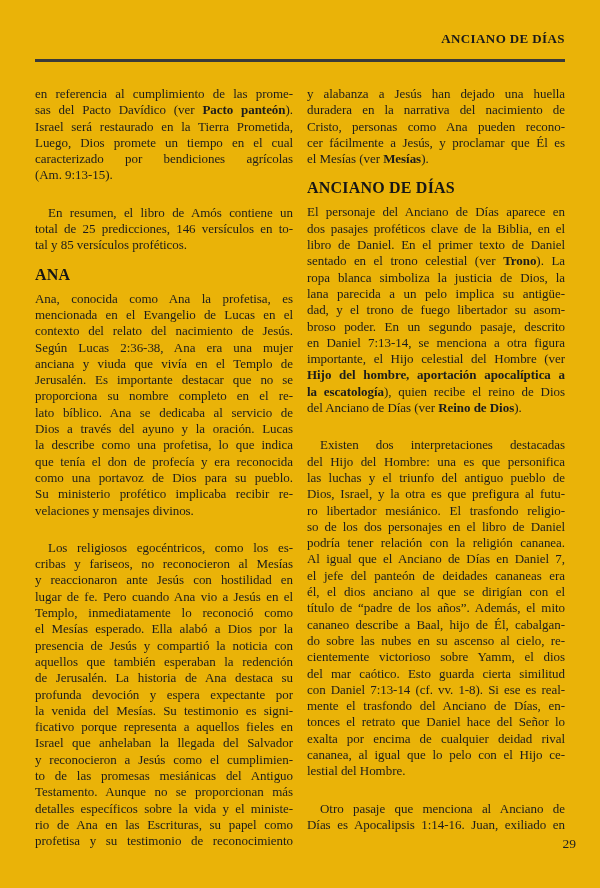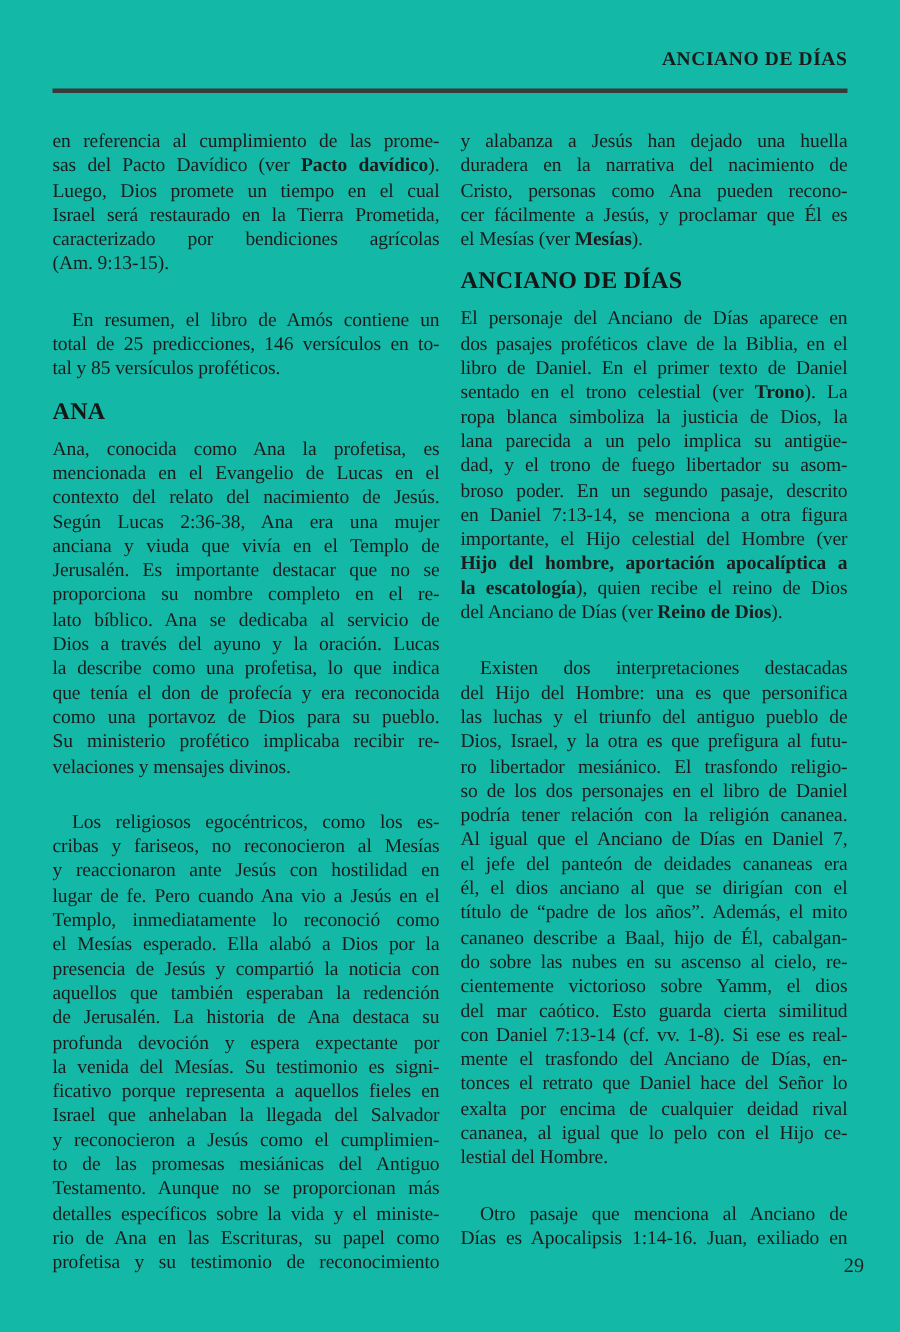--- a/index.html
+++ b/index.html
@@ -1,20 +1,20 @@
 <!DOCTYPE html>
 <html lang="es"><head>
 <meta charset="utf-8">
 <style>
   html, body { margin: 0; padding: 0; background: #ffffff; }
   .page {
     position: relative;
     width: 600px;
     height: 888px;
-    background: #14b8a6;
+    background: #eab308;
     font-family: "Liberation Serif", "DejaVu Serif", serif;
     color: #1c1c1c;
     overflow: hidden;
   }
   .running-head {
     position: absolute;
     top: 31px;
     right: 35px;
     font-size: 13px;
     font-weight: bold;
@@ -69,23 +69,23 @@
 </head>
 <body>
 
 <div class="page">
   <div class="running-head">ANCIANO DE DÍAS</div>
   <div class="rule"></div>
   <div class="columns">
     <div class="column">
         <div class="para">
           <div class="line">en referencia al cumplimiento de las prome-</div>
-          <div class="line">sas del Pacto Davídico (ver <b>Pacto davídico</b>).</div>
+          <div class="line">sas del Pacto Davídico (ver <b>Pacto panteón</b>).</div>
+          <div class="line">Israel será restaurado en la Tierra Prometida,</div>
           <div class="line">Luego, Dios promete un tiempo en el cual</div>
-          <div class="line">Israel será restaurado en la Tierra Prometida,</div>
           <div class="line">caracterizado por bendiciones agrícolas</div>
           <div class="line last">(Am. 9:13-15).</div>
         </div>
         <div class="para">
           <div class="line indent">En resumen, el libro de Amós contiene un</div>
           <div class="line">total de 25 predicciones, 146 versículos en to-</div>
           <div class="line last">tal y 85 versículos proféticos.</div>
         </div>
         <div class="heading">ANA</div>
         <div class="para">

